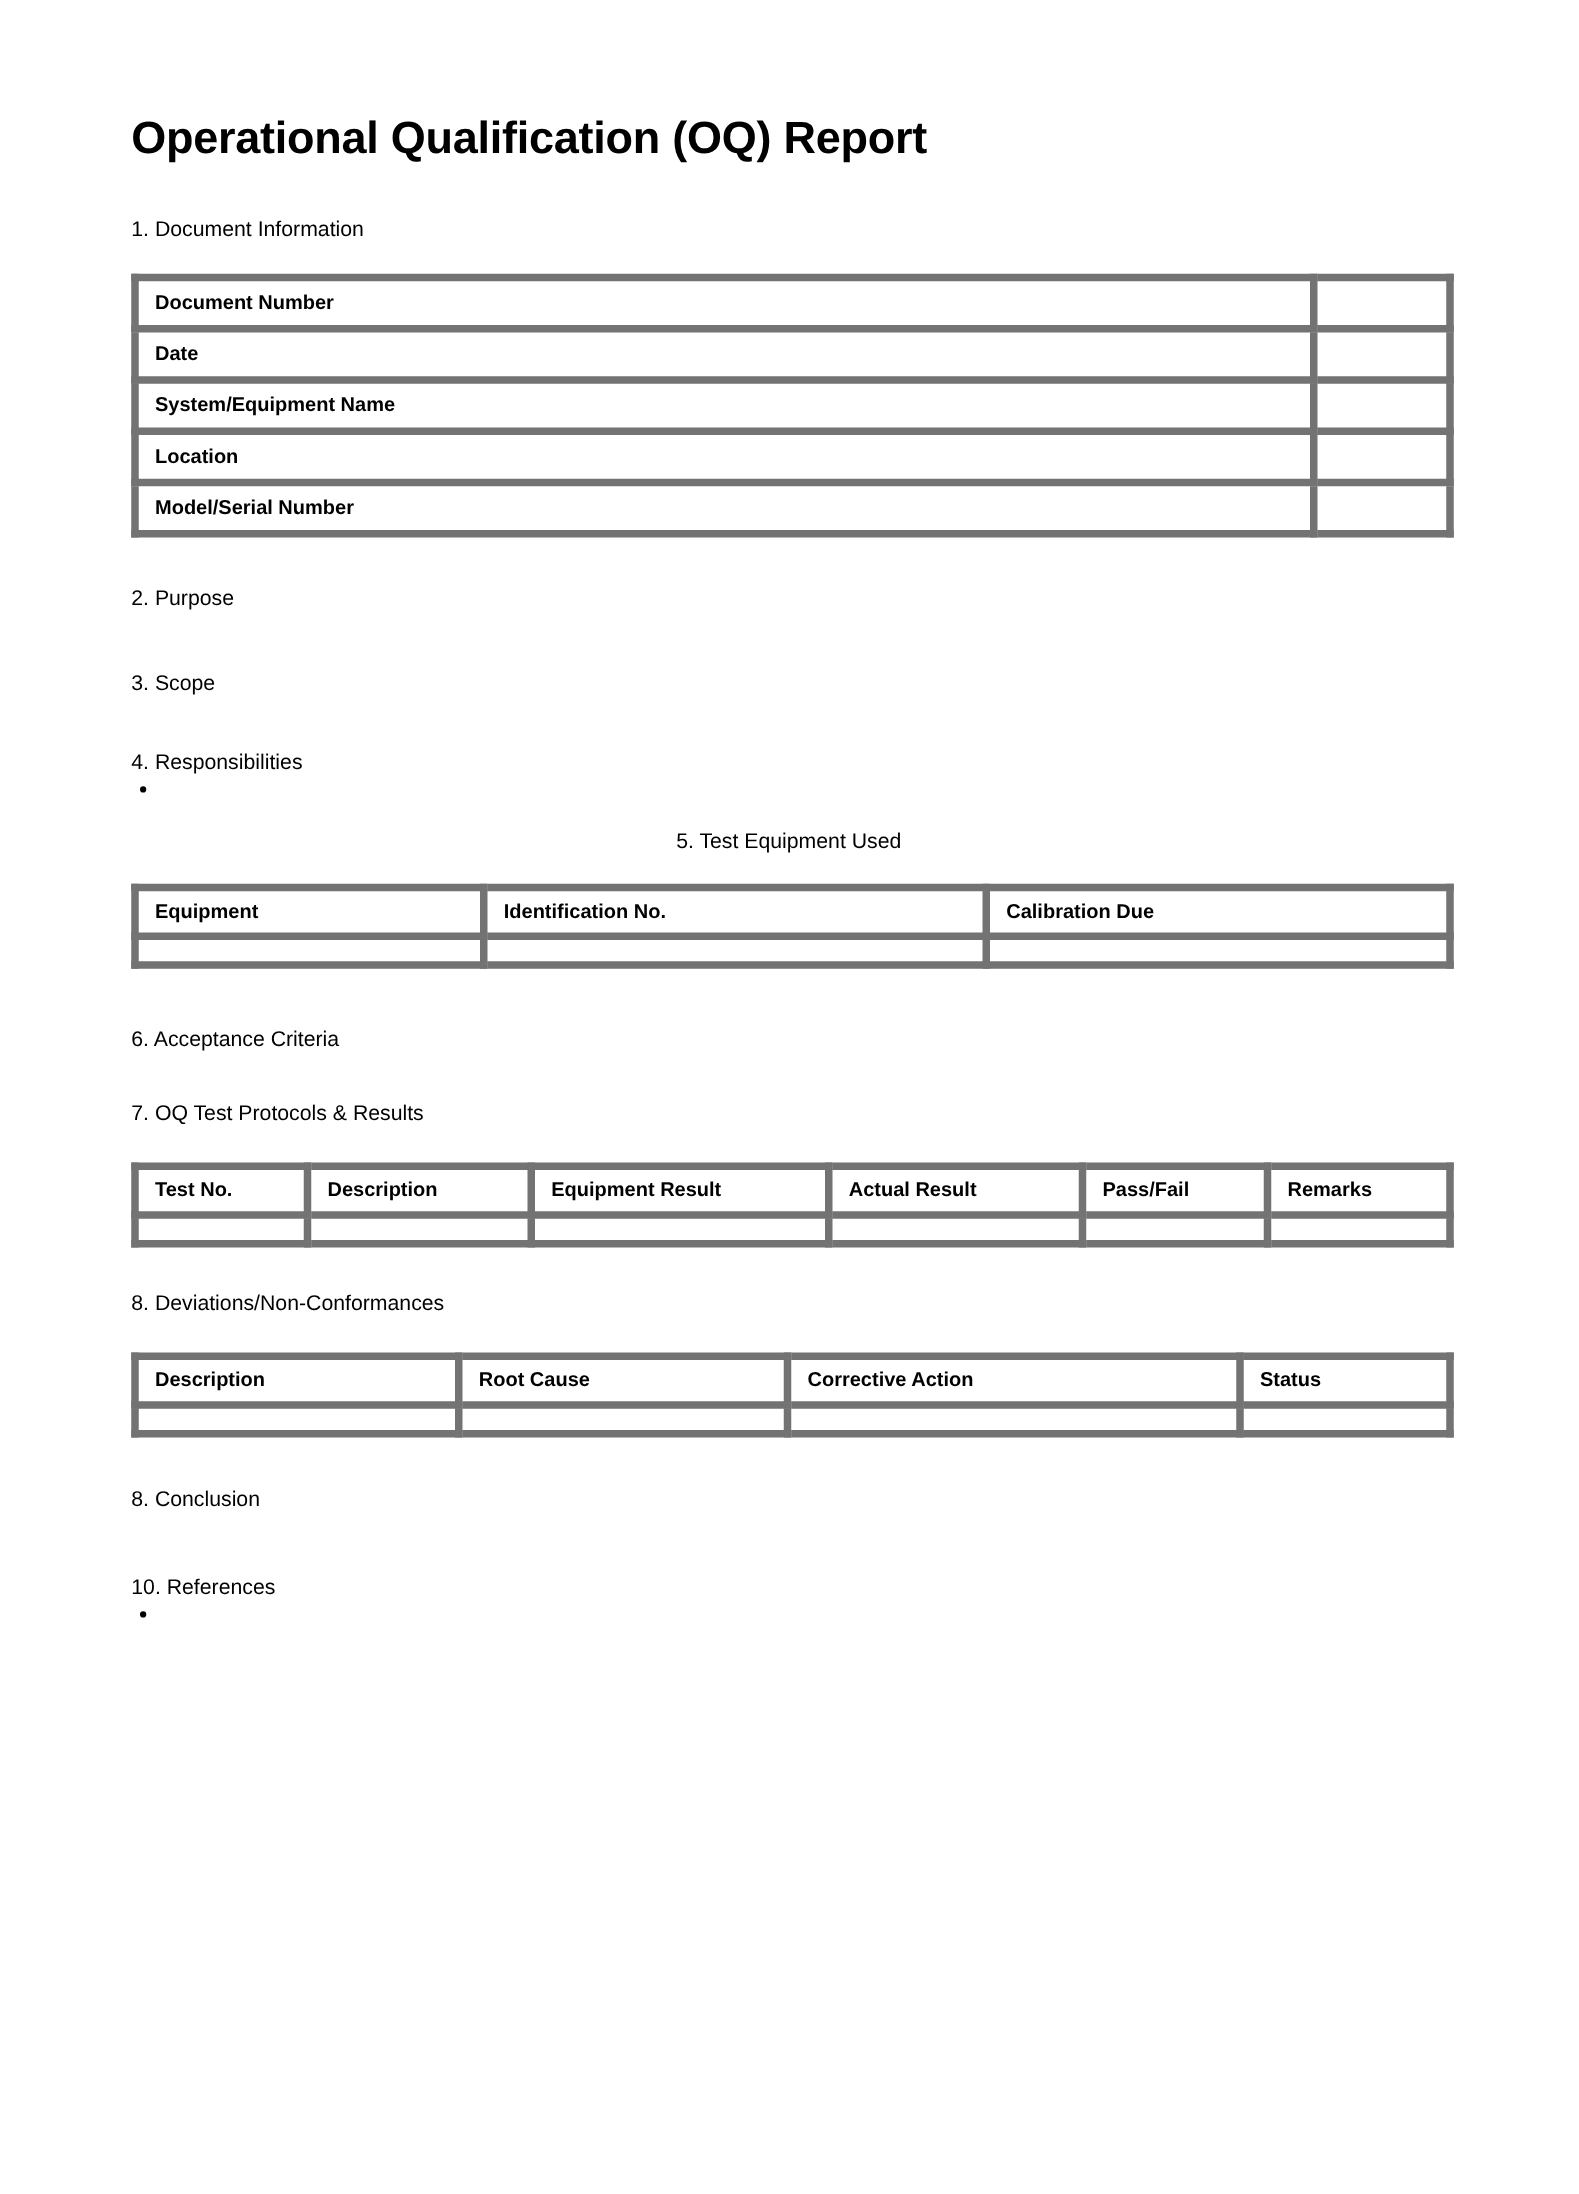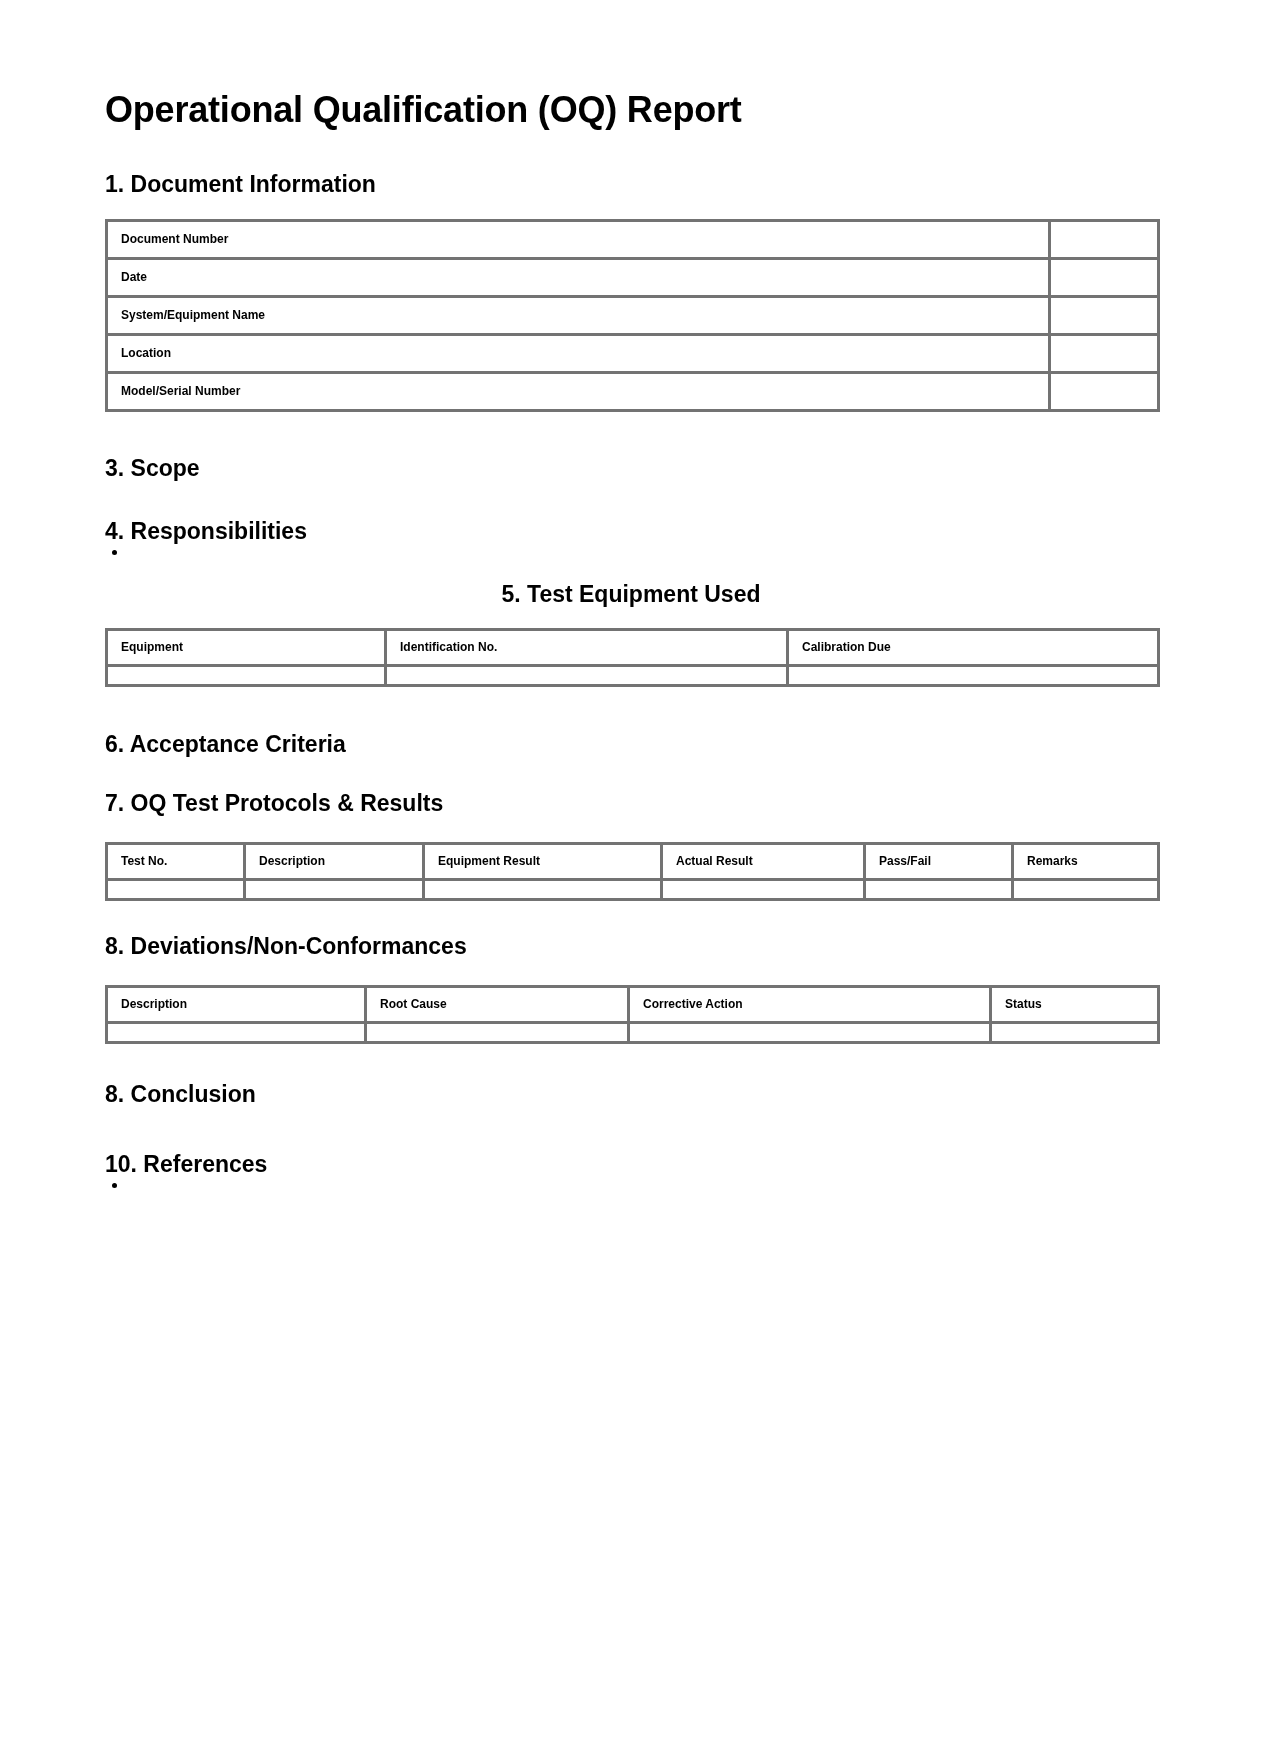--- a/index.html
+++ b/index.html
@@ -16,23 +16,23 @@
   }
   .doc-title {
     margin: 0;
     font-size: 36px;
     line-height: 40px;
     font-weight: 700;
     letter-spacing: -0.2px;
   }
   .section-heading {
     margin: 0;
-    font-size: 23px;
+    font-size: 17px;
     line-height: 24px;
-    font-weight: 700;
+    font-weight: 400;
   }
   .mt-s1  { margin-top: 42px; }
   .mt-t1  { margin-top: 23px; }
   .mt-s2  { margin-top: 37px; }
   .mt-s3  { margin-top: 44px; }
   .mt-s4  { margin-top: 39px; }
   .mt-ul1 { margin-top: 32px; }
   .mt-s5  { margin-top: 20px; text-align: center; }
   .mt-t2  { margin-top: 22px; }
   .mt-s6  { margin-top: 45px; }
@@ -44,22 +44,22 @@
   .mt-s10 { margin-top: 46px; }
   .mt-ul2 { margin-top: 28px; }
 
   table.doc-table {
     width: 1052px;
     table-layout: fixed;
     border-collapse: collapse;
   }
   table.doc-table th,
   table.doc-table td {
-    border: 3px solid #737373;
-    font-size: 12px;
+    border: 6px solid #737373;
+    font-size: 16px;
     line-height: 19px;
     text-align: left;
     vertical-align: middle;
     overflow: hidden;
     white-space: nowrap;
   }
   table.doc-table th,
   td.label-cell {
     font-weight: 700;
     padding: 7px 13px;
@@ -122,20 +122,21 @@
         <td class="label-cell">Location</td>
         <td class="value-cell"></td>
       </tr>
       <tr>
         <td class="label-cell">Model/Serial Number</td>
         <td class="value-cell"></td>
       </tr>
     </tbody>
   </table>
 
+  <h2 class="section-heading mt-s2">2. Purpose</h2>
 
   <h2 class="section-heading mt-s3">3. Scope</h2>
 
   <h2 class="section-heading mt-s4">4. Responsibilities</h2>
 
   <ul class="bullet-list mt-ul1">
     <li></li>
   </ul>
 
   <h2 class="section-heading mt-s5">5. Test Equipment Used</h2>

